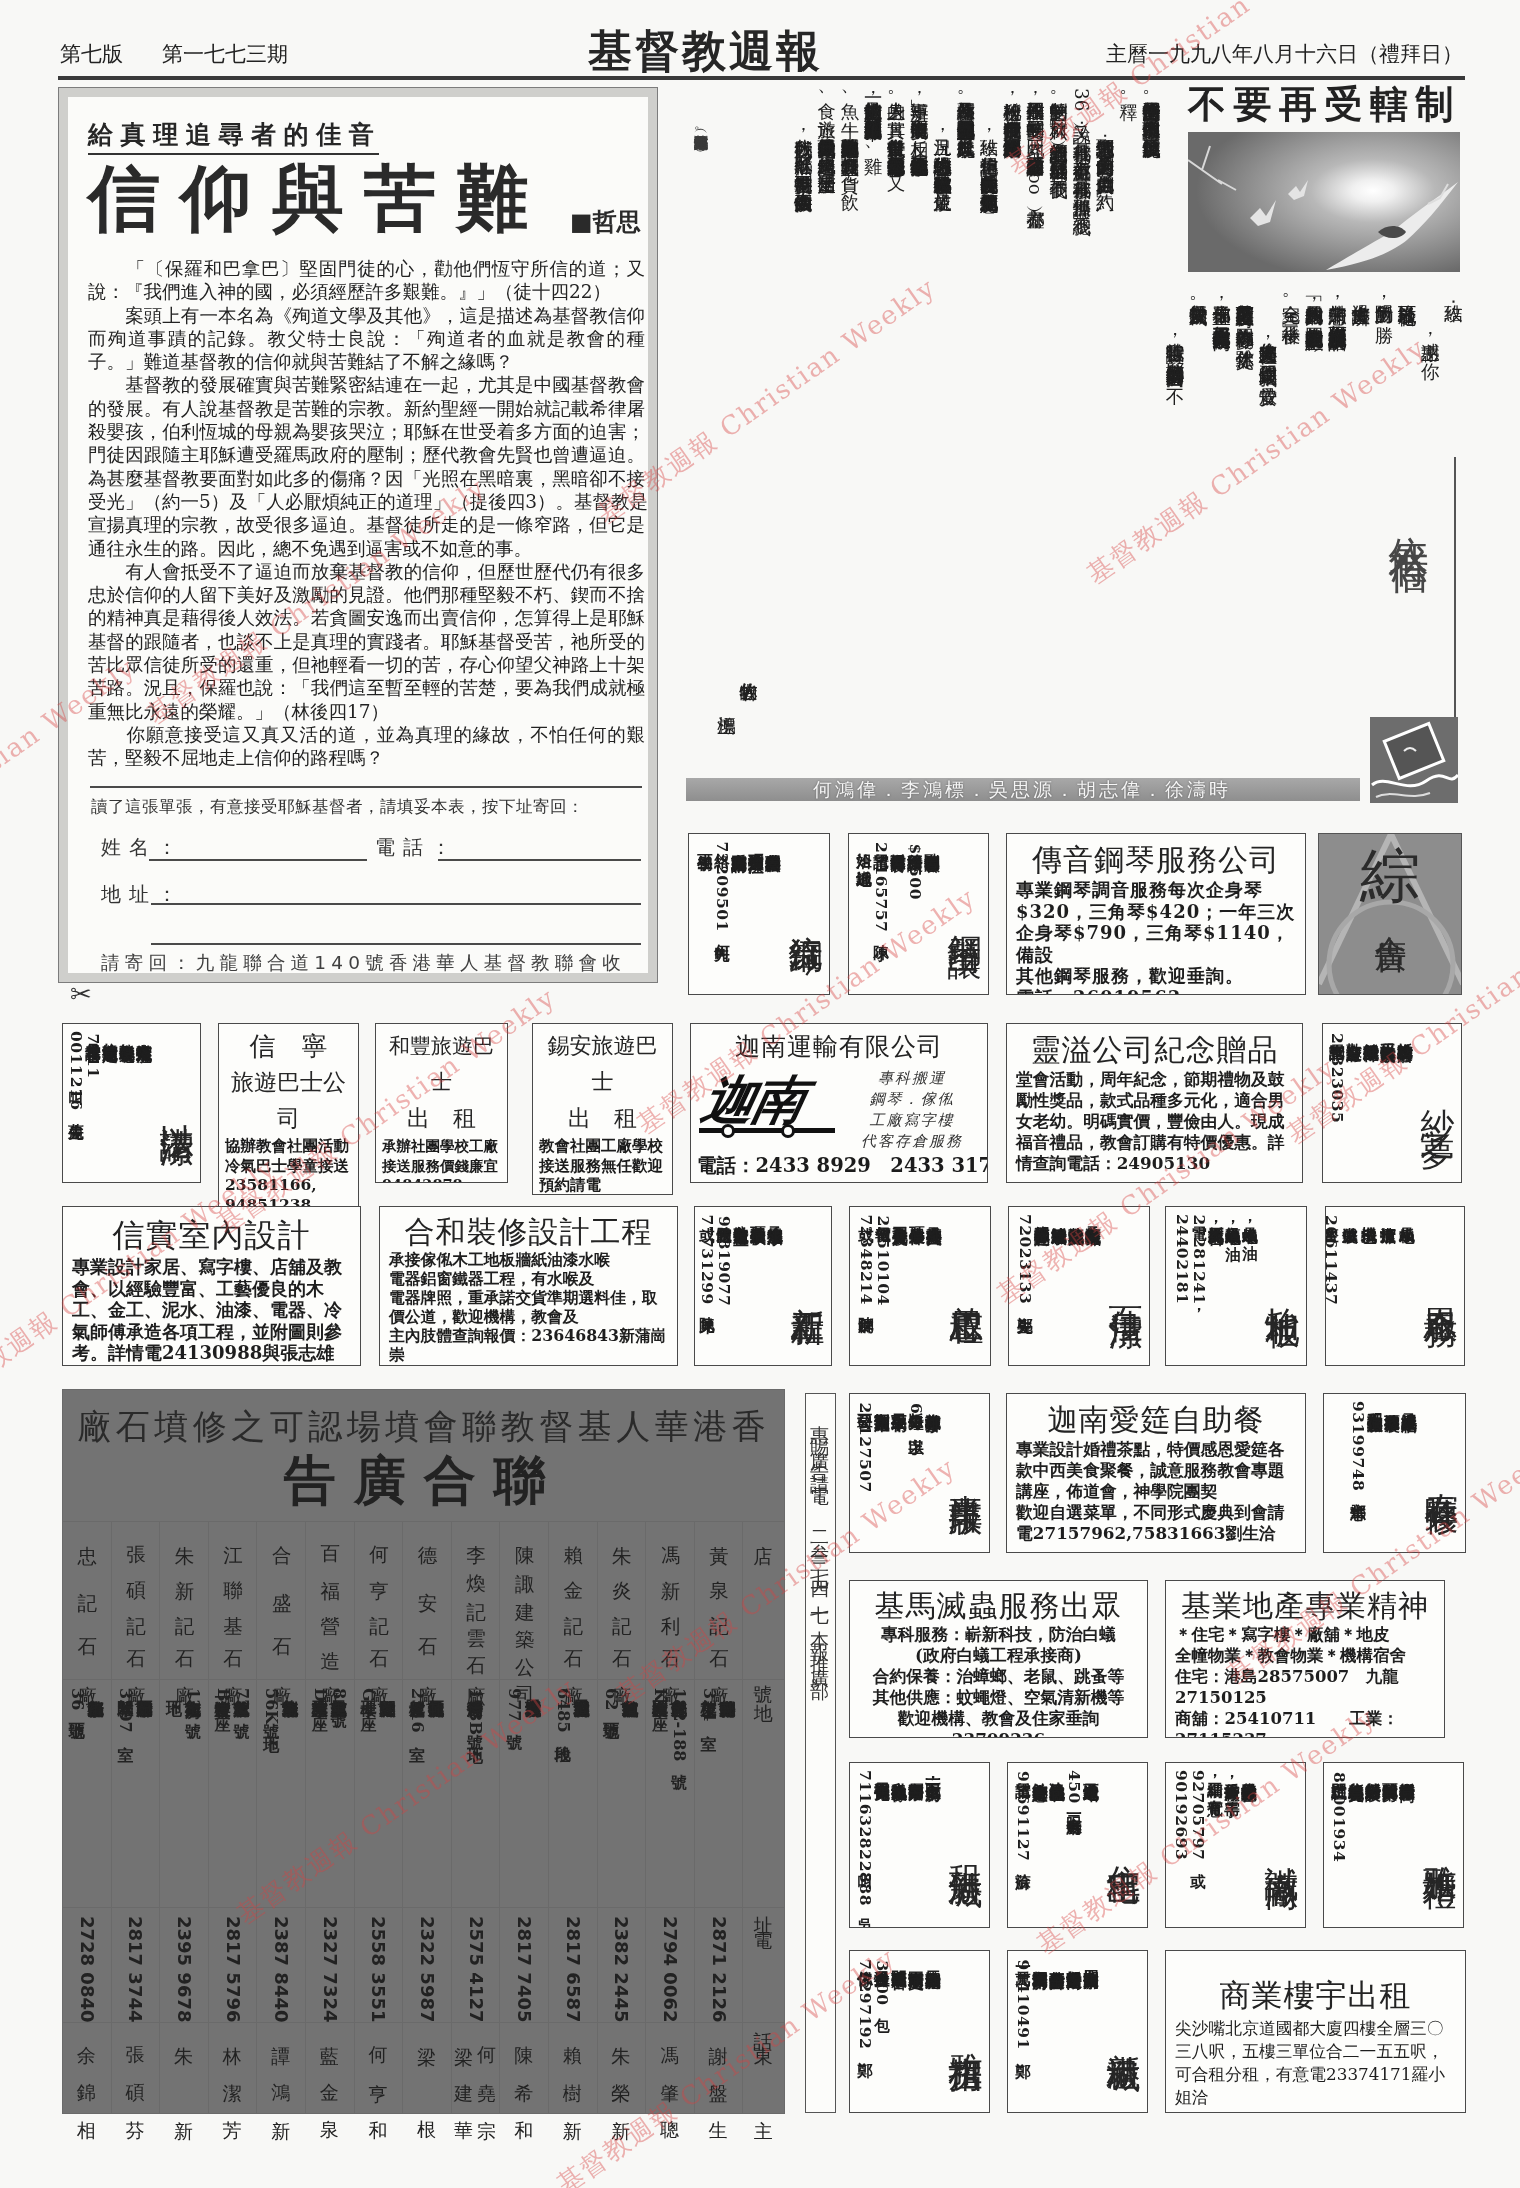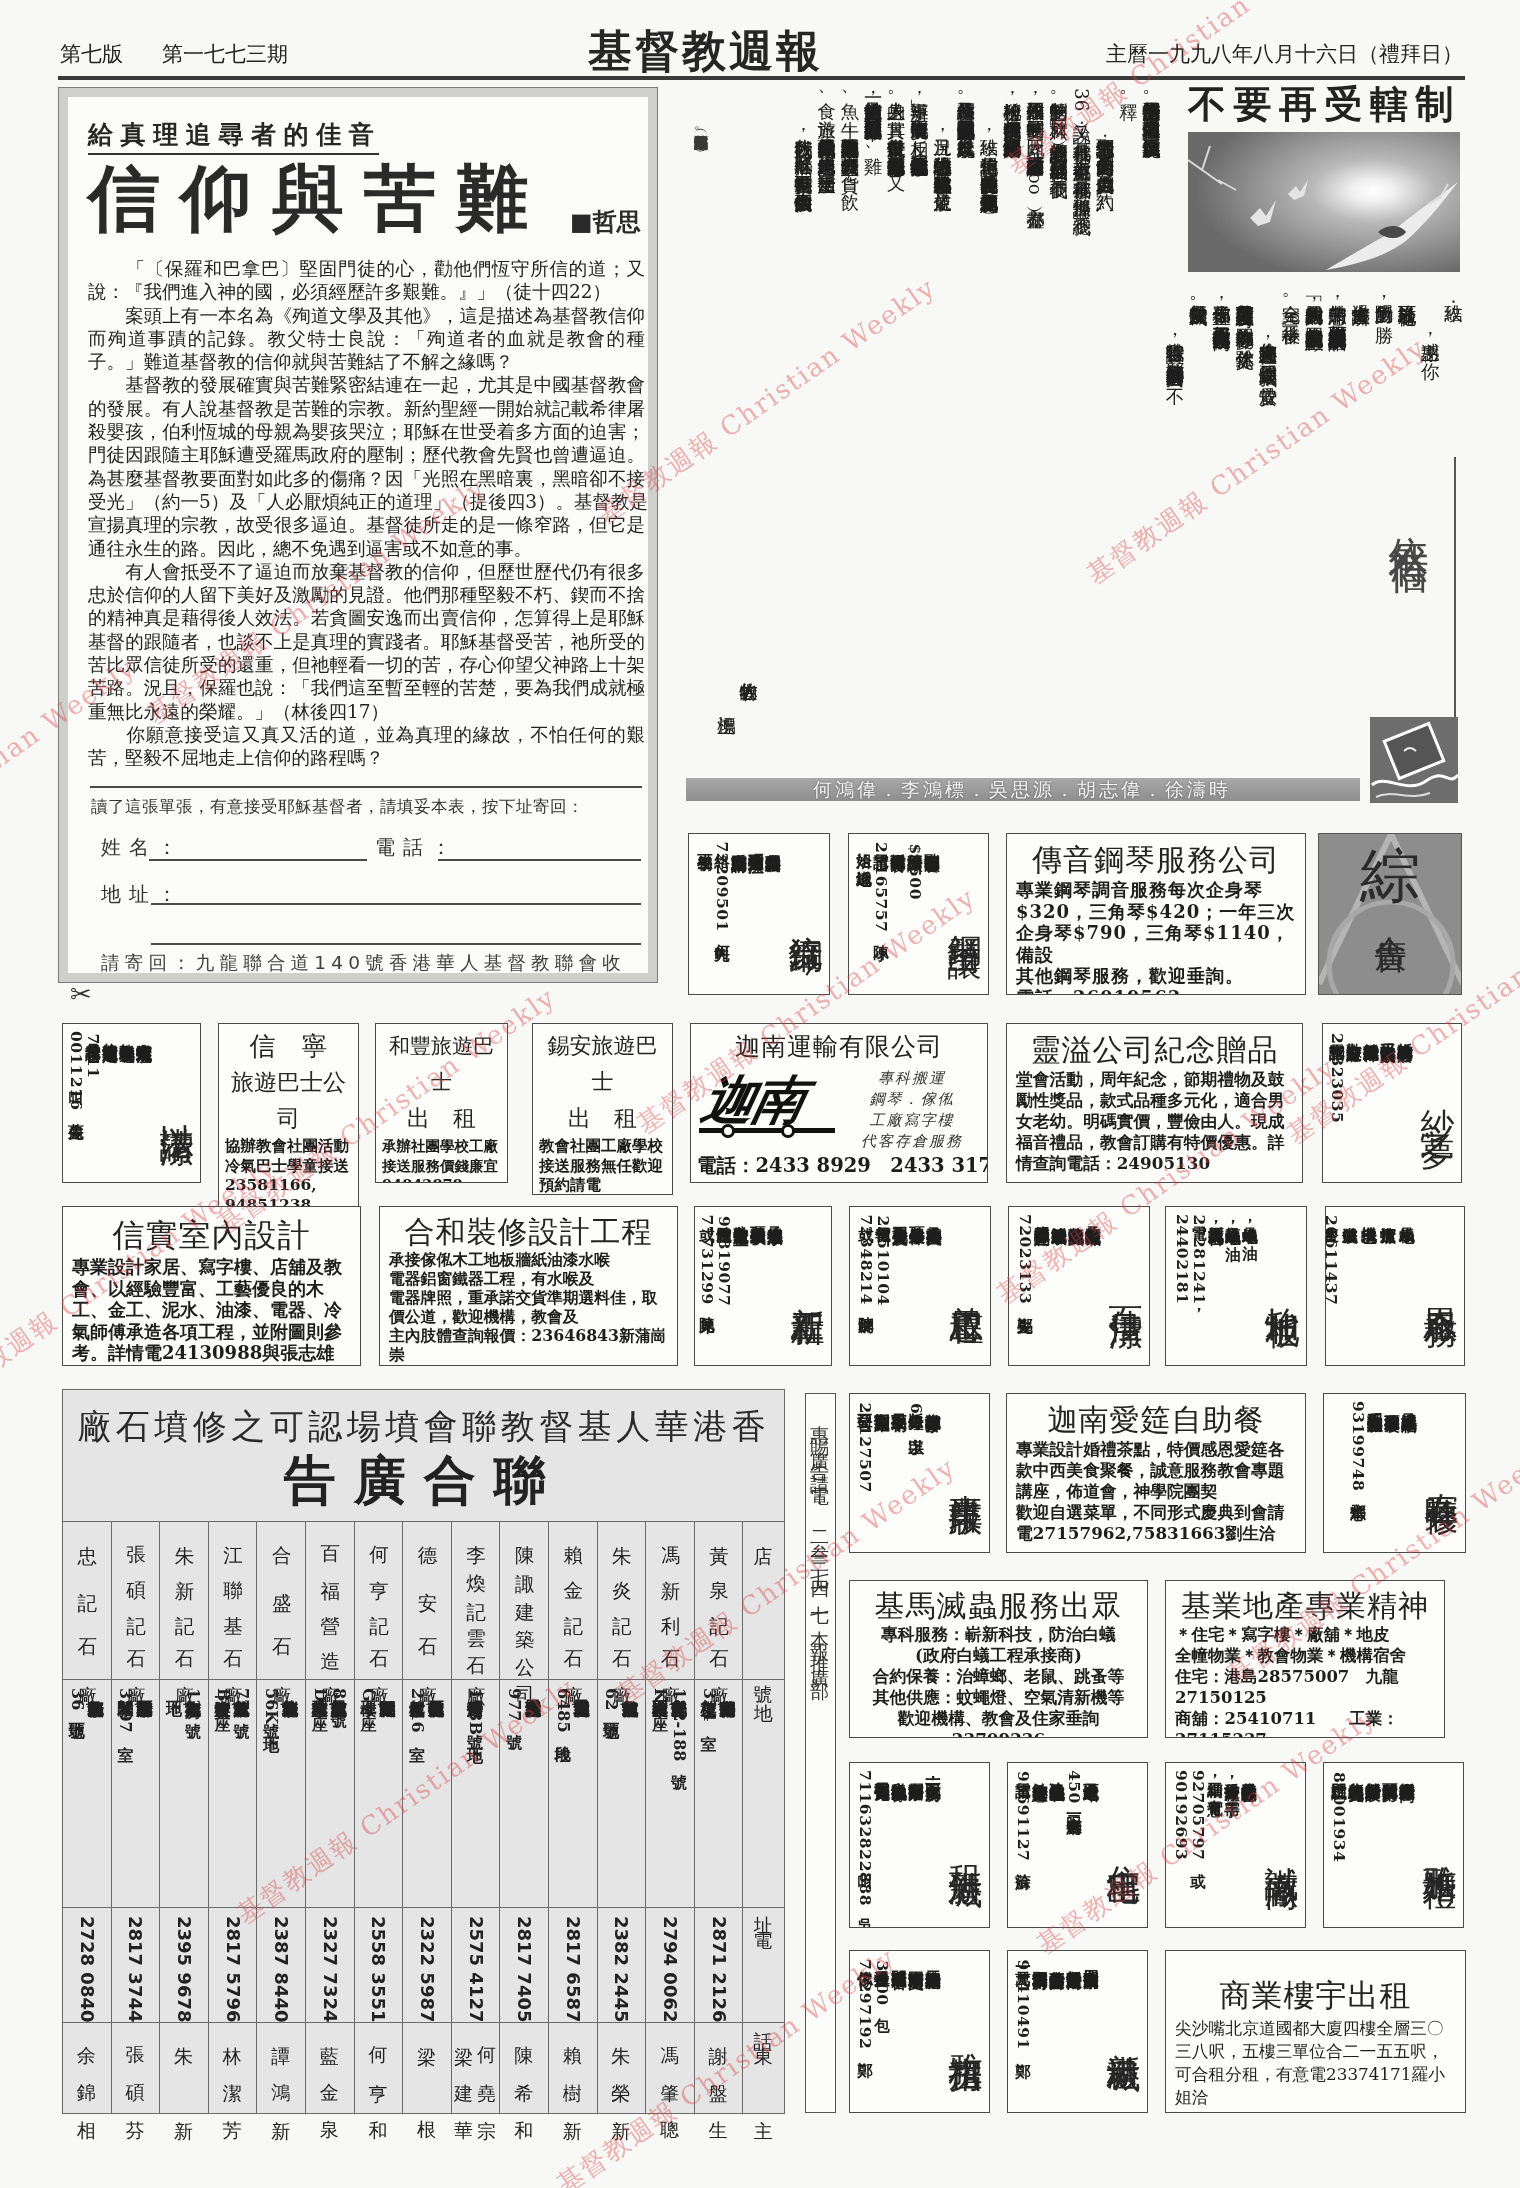--- a/index.html
+++ b/index.html
@@ -60,21 +60,21 @@
 #canaan .logo{position:absolute;left:8px;top:46px;width:140px;height:76px;}
 #canaan .logo-text{position:absolute;left:4px;top:-4px;font-family:"DejaVu Sans",sans-serif;font-size:52px;font-weight:900;font-style:italic;transform:skewX(-12deg);letter-spacing:-2px;color:#111;}
 #canaan .logo-bar{position:absolute;left:0;top:58px;width:136px;height:5px;background:#111;}
 #canaan .wheel{position:absolute;top:54px;width:14px;height:14px;border-radius:50%;border:3px solid #111;background:#fdfdfb;}
 #canaan .svc{position:absolute;left:150px;top:44px;width:142px;text-align:center;}
 #canaan .svc div{font-size:15px;line-height:21px;font-style:italic;letter-spacing:2px;color:#333;}
 #canaan .ph{position:absolute;left:6px;top:128px;font-size:19.5px;font-weight:bold;white-space:nowrap;}
 
 
 #joint{left:62px;top:1389px;}
-.jt{border-collapse:collapse;table-layout:fixed;width:723px;height:724px;border:1.5px solid #555;background:#e5e5e5;}
+.jt{border-collapse:collapse;table-layout:fixed;width:723px;height:724px;border:1.5px solid #555;background:#737373;}
 .jt td{border:1px solid #6a6a6a;padding:0;vertical-align:top;}
 .jt .vc{writing-mode:vertical-rl;direction:ltr;unicode-bidi:isolate;margin:8px auto 0;color:#222;}
 .jt-h{height:132px;}
 .jt-h1{direction:rtl;unicode-bidi:bidi-override;text-align:center;font-size:34px;letter-spacing:4.5px;line-height:44px;padding-top:14px;color:#2a2a2a;}
 .jt-h2{direction:rtl;unicode-bidi:bidi-override;text-align:center;font-size:52px;font-weight:bold;letter-spacing:18px;line-height:64px;color:#222;}
 .jr-name{height:158px;}
 .jr-name .vc{height:140px;font-size:19.5px;line-height:26px;text-align:justify;text-align-last:justify;}
 .jr-addr{height:228px;}
 .jr-addr .vc{height:212px;font-size:16px;line-height:19px;font-weight:bold;white-space:pre-line;}
 .jr-phone{height:115px;}

